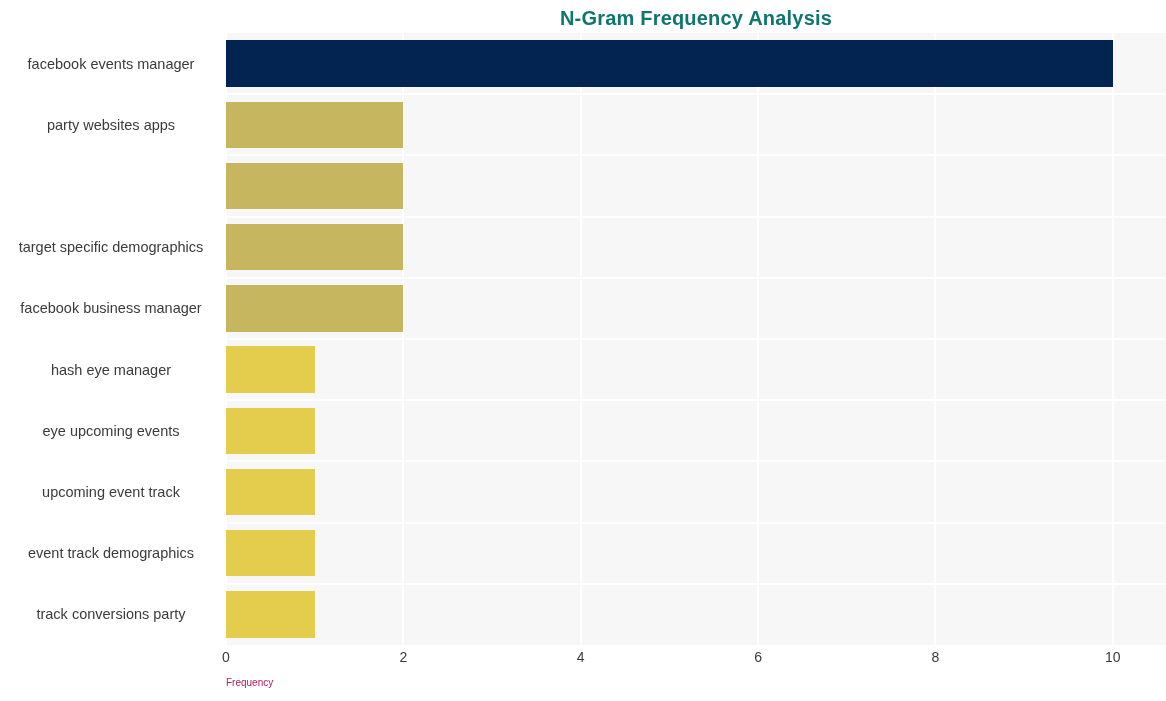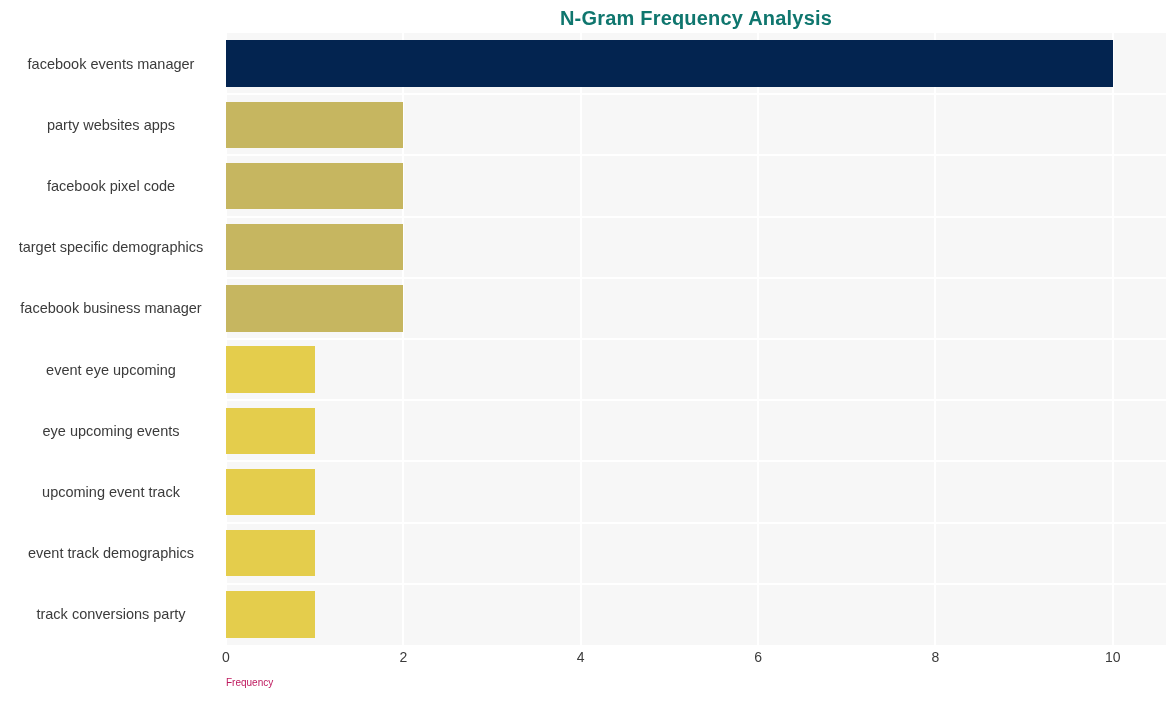--- a/index.html
+++ b/index.html
@@ -156,24 +156,23 @@
         <div class="bar" title="eye upcoming event: 1" style="top: 374.697px; height: 46.206px; width: 88.6792px; background: rgb(228, 205, 76);"></div>
         <div class="bar" title="upcoming event track: 1" style="top: 435.897px; height: 46.206px; width: 88.6792px; background: rgb(228, 205, 76);"></div>
         <div class="bar" title="event track conversions: 1" style="top: 497.097px; height: 46.206px; width: 88.6792px; background: rgb(228, 205, 76);"></div>
         <div class="bar" title="track conversions party: 1" style="top: 558.297px; height: 46.206px; width: 88.6792px; background: rgb(228, 205, 76);"></div>
       </div>
   </div>
 
   <div id="y-tick-layer">
       <div class="ytick" style="top: 22.6px;">facebook events manager</div>
       <div class="ytick" style="top: 83.8px;">party websites apps</div>
-      <div class="ytick" style="top: 145px;">facebook pixel code</div>
       <div class="ytick" style="top: 206.2px;">target specific demographics</div>
       <div class="ytick" style="top: 267.4px;">facebook business manager</div>
-      <div class="ytick" style="top: 328.6px;">event eye upcoming</div>
+      <div class="ytick" style="top: 328.6px;">hash eye manager</div>
       <div class="ytick" style="top: 389.8px;">eye upcoming events</div>
       <div class="ytick" style="top: 451px;">upcoming event track</div>
       <div class="ytick" style="top: 512.2px;">event track demographics</div>
       <div class="ytick" style="top: 573.4px;">track conversions party</div>
     </div>
 
   <div id="x-tick-layer">
       <div class="xtick" style="left: 0px;">0</div>
       <div class="xtick" style="left: 177.358px;">2</div>
       <div class="xtick" style="left: 354.717px;">4</div>

